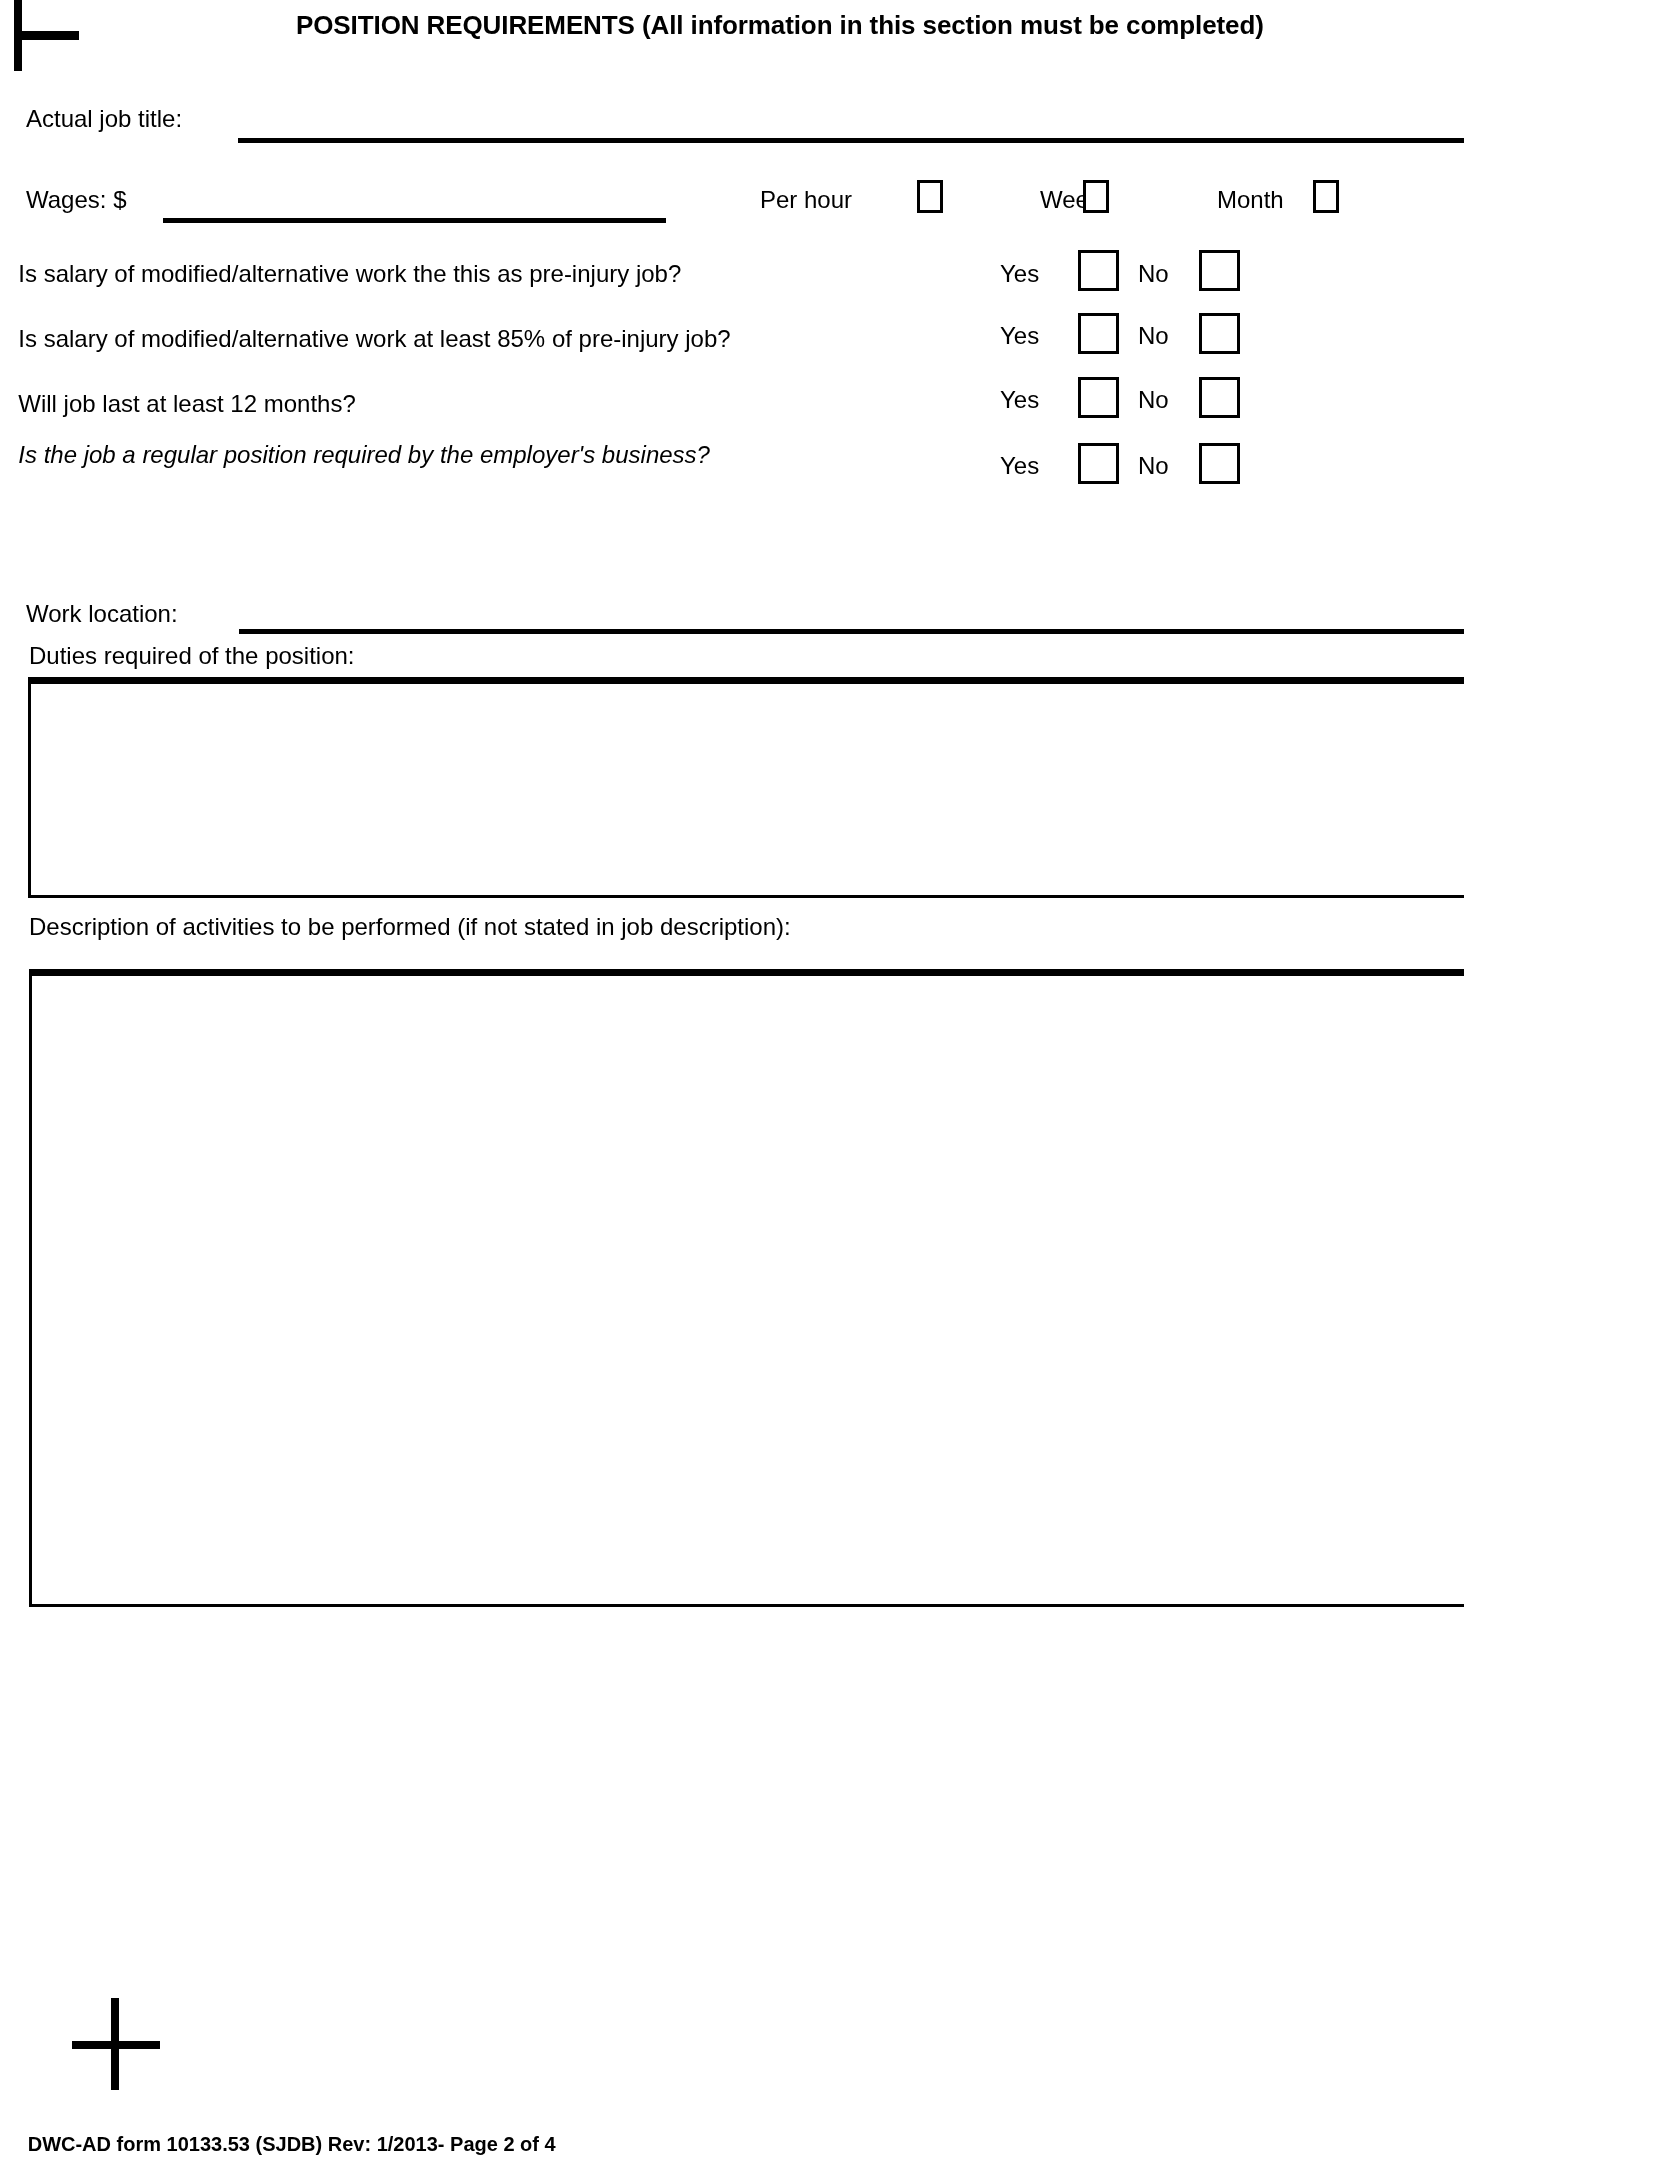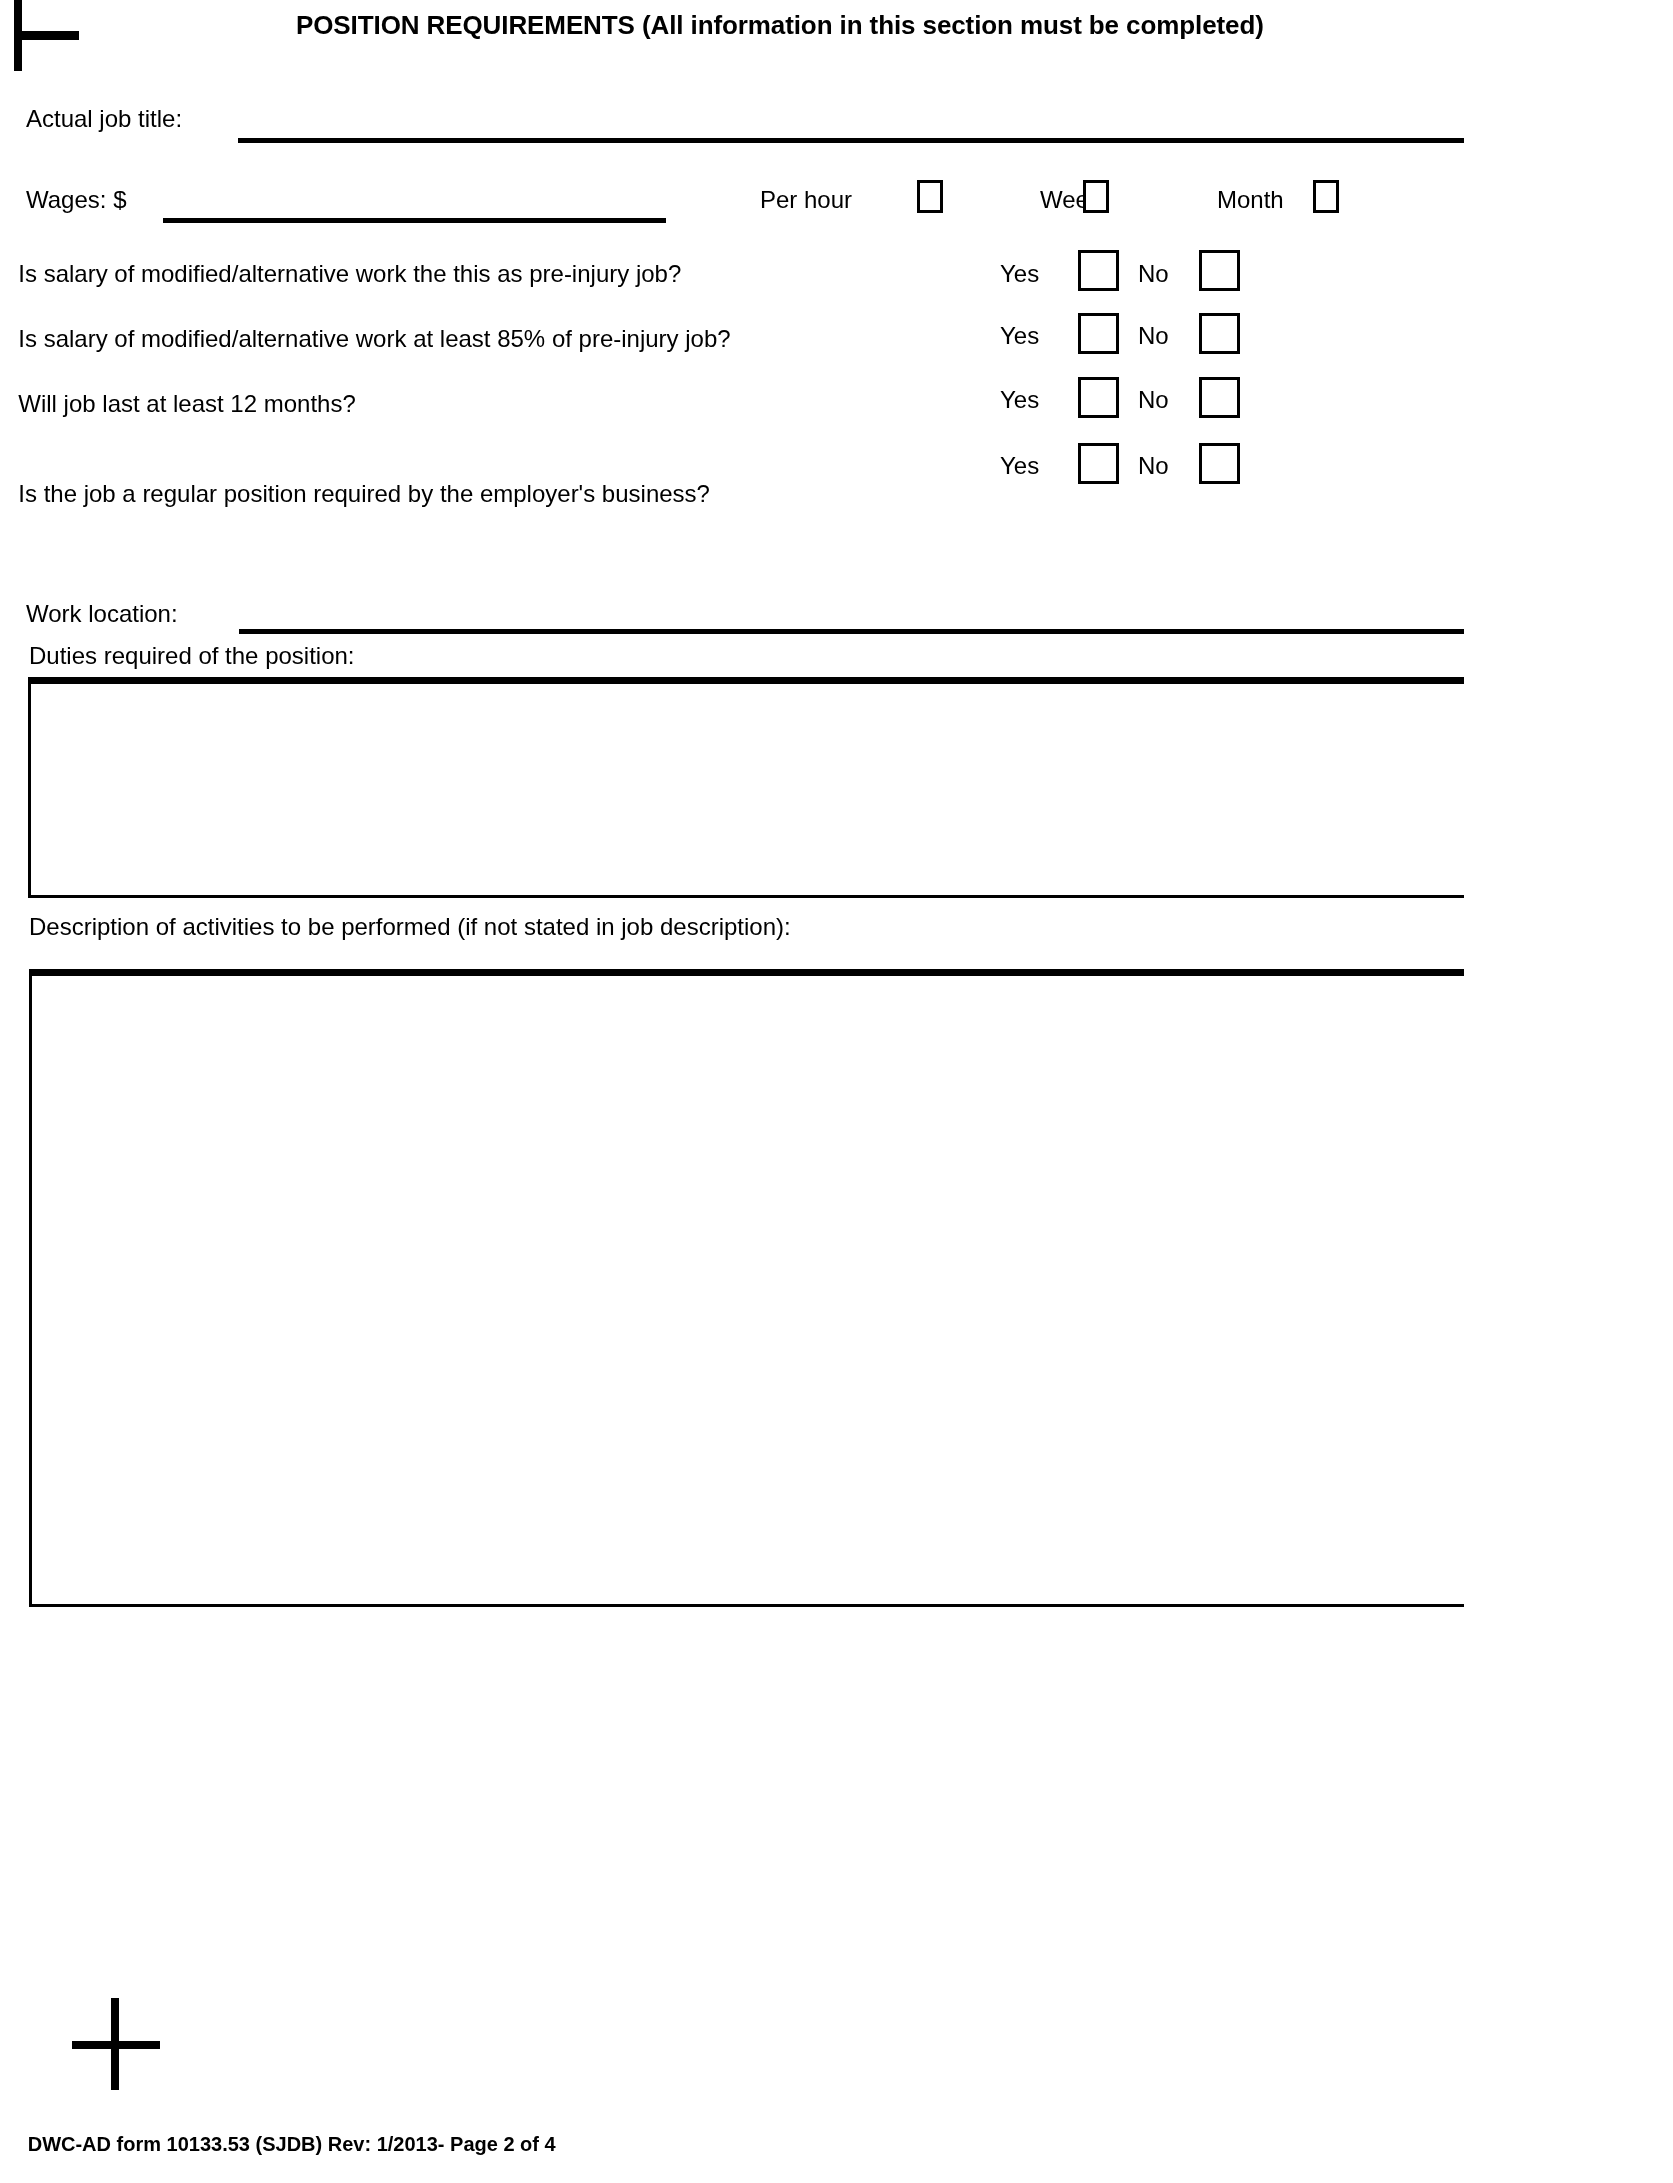--- a/index.html
+++ b/index.html
@@ -132,21 +132,21 @@
   <div class="cbox cbox-sq" style="left:1078px; top:313px;"></div>
   <div class="txt qtext" style="left:1138px; top:324px;">No</div>
   <div class="cbox cbox-sq" style="left:1199px; top:313px;"></div>
 
   <div class="txt qtext" style="left:18.3px; top:392px;">Will job last at least 12 months?</div>
   <div class="txt qtext" style="left:1000px; top:388px;">Yes</div>
   <div class="cbox cbox-sq" style="left:1078px; top:377px;"></div>
   <div class="txt qtext" style="left:1138px; top:388px;">No</div>
   <div class="cbox cbox-sq" style="left:1199px; top:377px;"></div>
 
-  <div class="txt qtext" style="left:18.3px; top:482px;">Is the job a regular position required by the employer's business?</div>
+  <div class="txt qtext" style="left:18.3px; top:443px;font-style:italic;">Is the job a regular position required by the employer's business?</div>
   <div class="txt qtext" style="left:1000px; top:454px;">Yes</div>
   <div class="cbox cbox-sq" style="left:1078px; top:443px;"></div>
   <div class="txt qtext" style="left:1138px; top:454px;">No</div>
   <div class="cbox cbox-sq" style="left:1199px; top:443px;"></div>
 
   <div class="txt label" style="left:26px; top:602px;">Work location:</div>
   <div class="rule" style="left:239px; top:629px; width:1418px; height:5.2px;"></div>
 
   <div class="txt label" style="left:29px; top:644px;">Duties required of the position:</div>
   <div class="field-box thick-top" style="left:27.5px; top:677px; width:1635px; height:221px;"></div>

